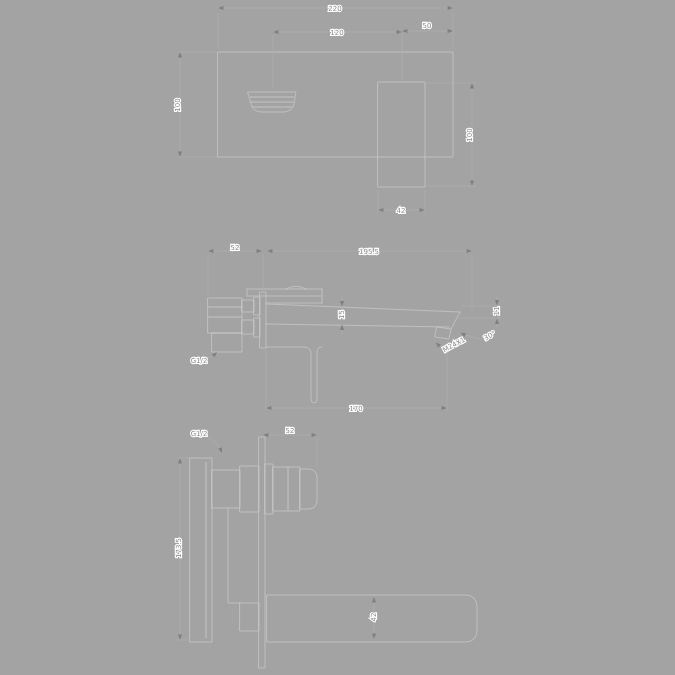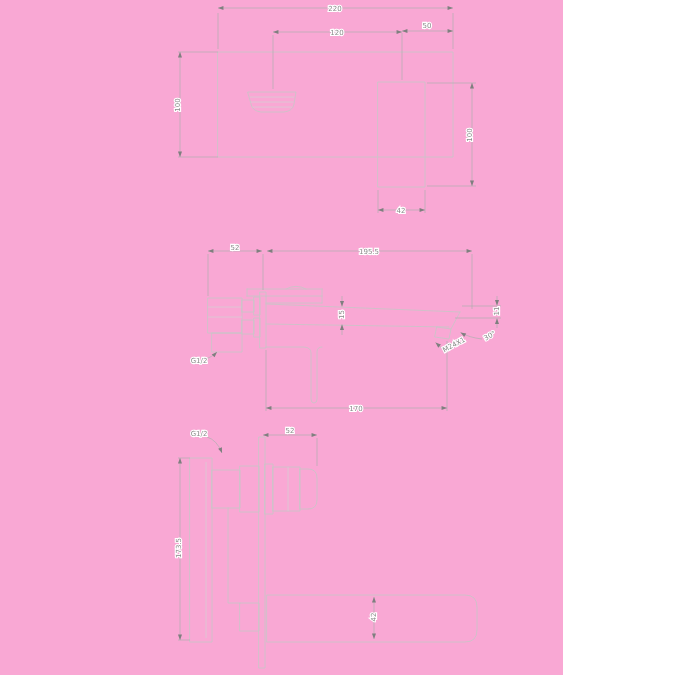--- a/index.html
+++ b/index.html
@@ -1,16 +1,16 @@
 <!DOCTYPE html>
 <html><head>
 <meta charset="utf-8">
 <style>
   html,body{margin:0;padding:0;background:#ffffff;}
-  .stage{position:relative;width:563px;height:675px;background:#f9a8d4;overflow:hidden;}
+  .stage{position:relative;width:675px;height:675px;background:#a3a3a3;overflow:hidden;}
   svg{display:block;}
   
   .o{fill:none;stroke:#c7c7c7;stroke-width:0.8;stroke-linejoin:round;stroke-linecap:round;}
   .o2{fill:none;stroke:#d2d2d2;stroke-width:0.7;}
   
   .d{fill:none;stroke:#b0b0b0;stroke-width:0.7;}
   .dm{marker-start:url(#arr);marker-end:url(#arr);}
   .de{marker-end:url(#arr);}
   text{font-family:"DejaVu Sans",sans-serif;font-size:7px;fill:#8a8a8a;
        paint-order:stroke;stroke:#ffffff;stroke-width:2.2px;text-anchor:middle;}

